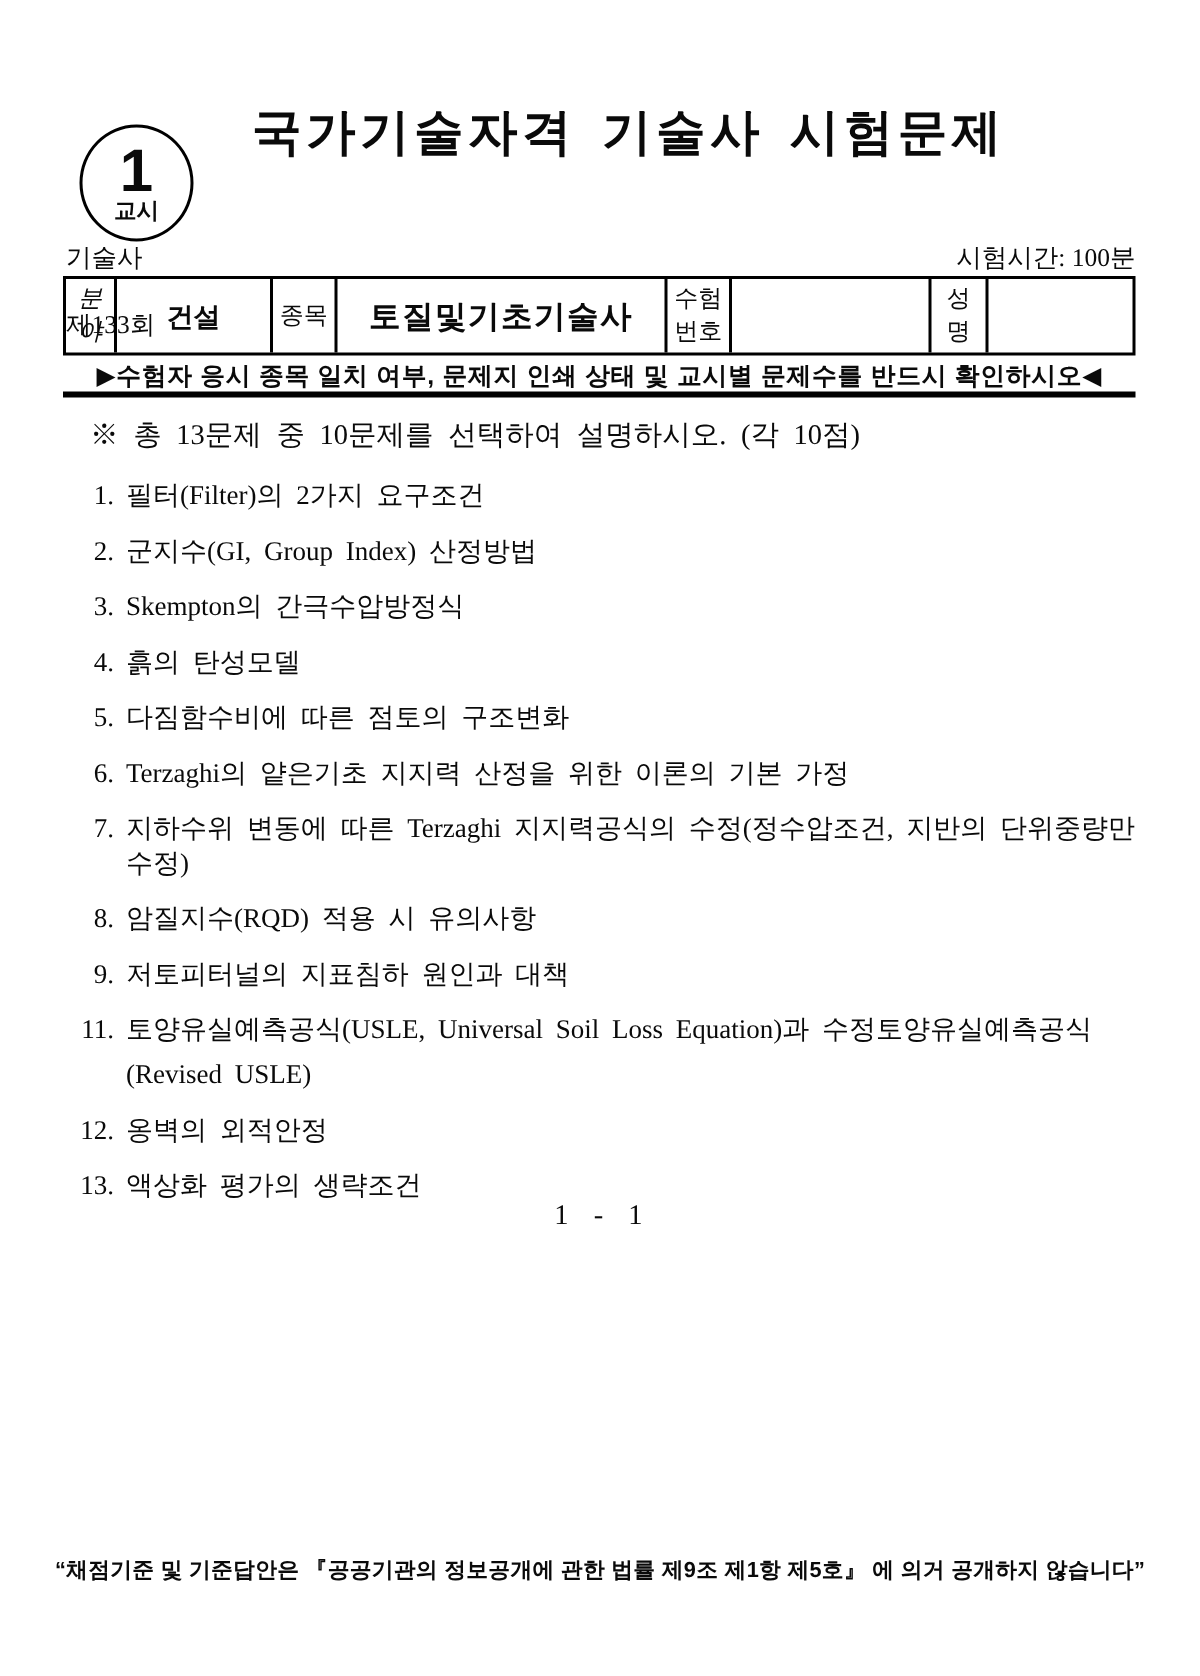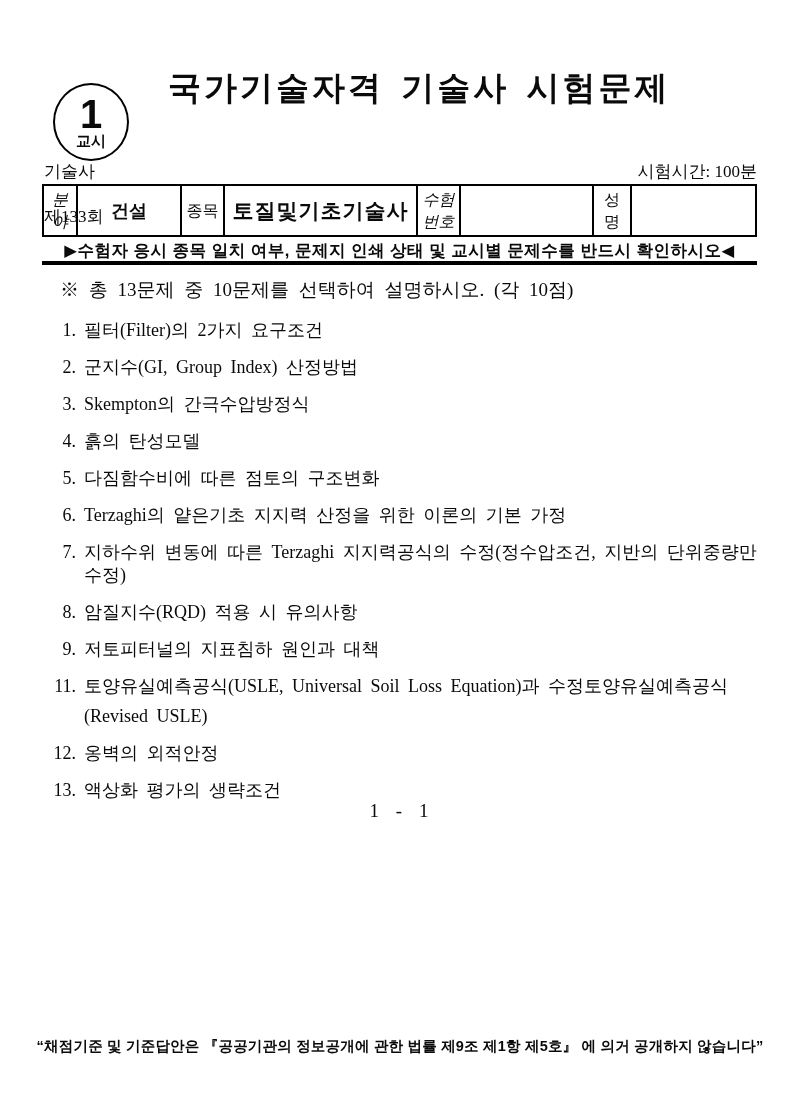--- a/index.html
+++ b/index.html
@@ -51,22 +51,22 @@
   .cell {
     border-right: 2px solid #000;
     display: flex; align-items: center; justify-content: center;
     text-align: center; font-size: 16px; line-height: 22px;
   }
   .cell:last-child { border-right: none; }
   .c-field-label  { width: 34px; font-style: italic; }
   .c-field-label span  { width: 18px; word-break: break-all; display: block; }
   .c-field-value  { width: 104px; font-weight: bold; font-size: 18px; }
   .c-cat-label    { width: 43px; }
-  .c-cat-value    { width: 193px; font-weight: bold; font-size: 21px; letter-spacing: 1px; text-align: center; }
-  .c-examno-label { width: 43px; font-style: italic; }
+  .c-cat-value    { width: 220px; font-weight: bold; font-size: 21px; letter-spacing: 1px; text-align: center; }
+  .c-examno-label { width: 43px; }
   .c-examno-label span { width: 36px; word-break: break-all; display: block; }
   .c-examno-value { width: 133px; }
   .c-name-label   { width: 38px; text-align: center; }
   .c-name-label span { width: 17px; word-break: break-all; display: block; }
   .c-name-value   { flex: 1; }
 
   
   .notice-line {
     position: absolute; left: 42px; top: 240px; width: 715px;
     text-align: center; font-weight: bold; font-size: 16.5px;

